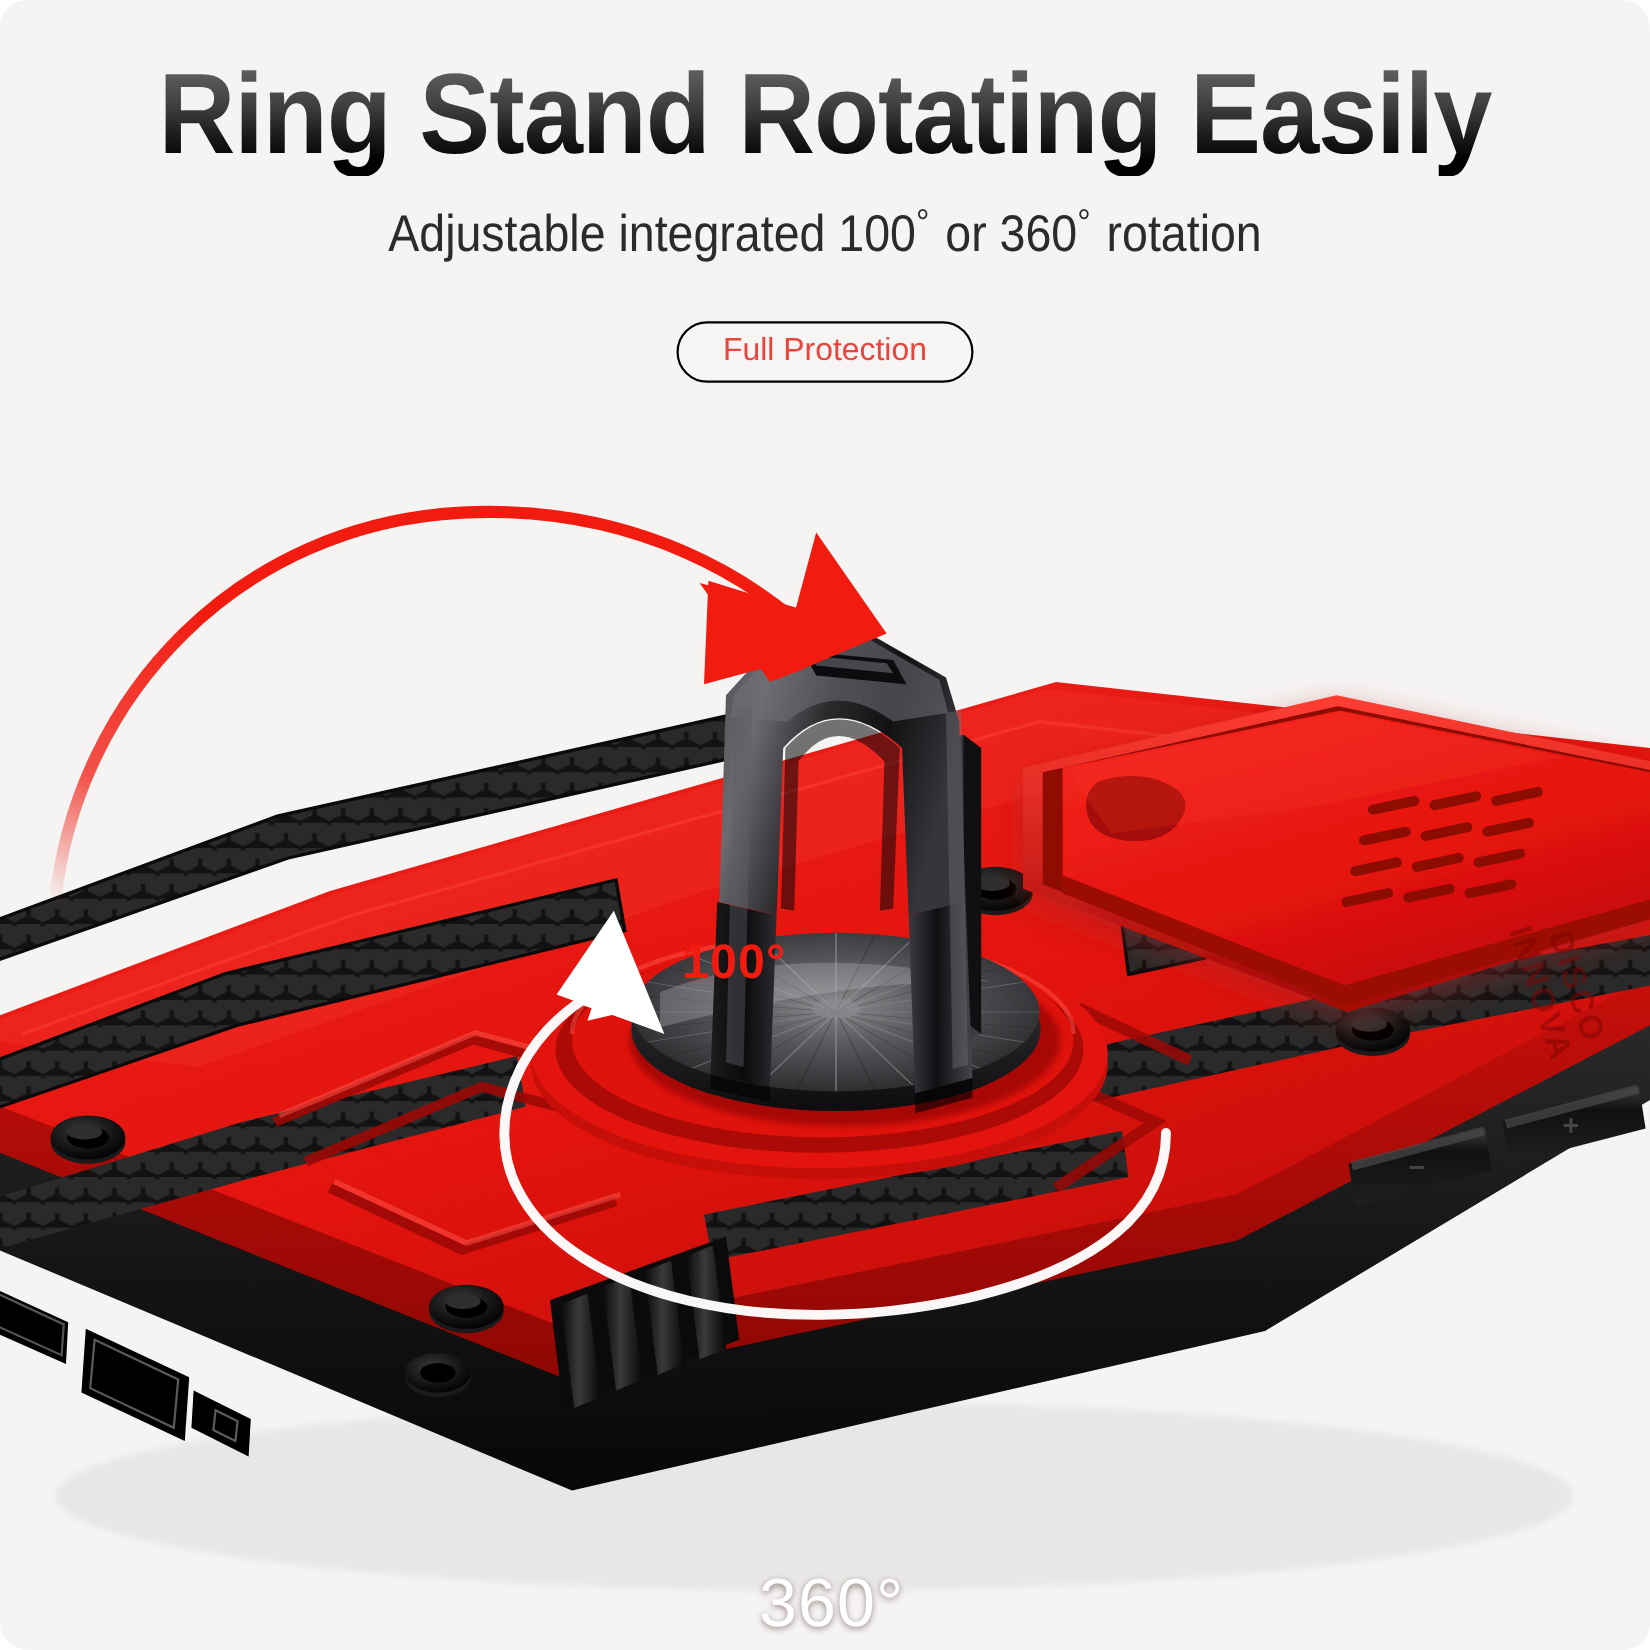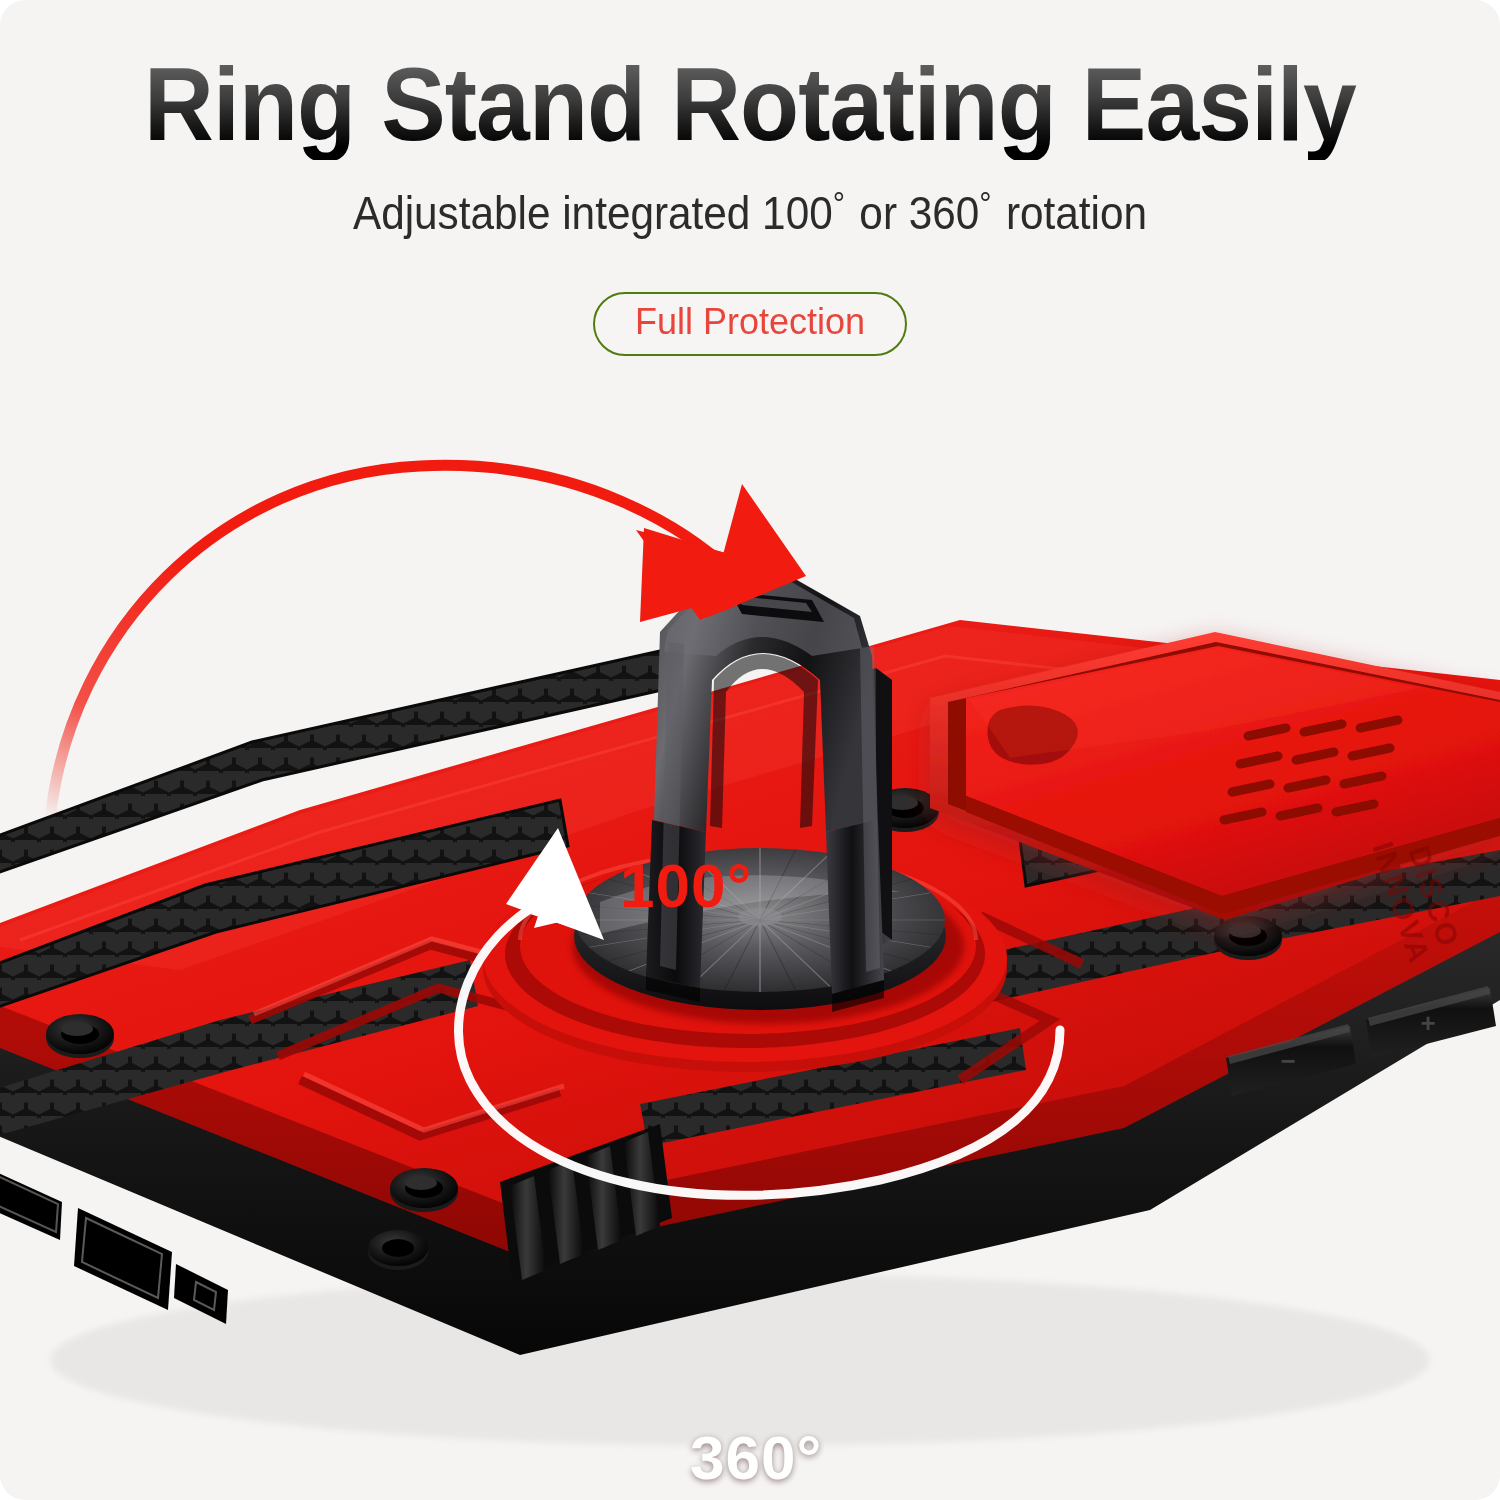--- a/index.html
+++ b/index.html
@@ -59,53 +59,53 @@
   #badge-wrap {
     position: absolute;
     top: 292px;
     left: 0;
     width: 1500px;
     text-align: center;
   }
   #badge {
     display: inline-block;
     padding: 9px 40px 13px 40px;
-    border: 2px solid #4d7c0f;
+    border: 2px solid #000000;
     border-radius: 40px;
     color: #e8453c;
-    font-size: 36px;
+    font-size: 29px;
     line-height: 1.05;
     background: #f7f5f4;
   }
 
   
   #stage {
     position: absolute;
     left: 0;
     top: 380px;
     width: 1500px;
     height: 1120px;
   }
   #stage svg { display: block; }
 
   .ann-100 {
     position: absolute;
     left: 620px;
     top: 470px;
-    font-size: 62px;
+    font-size: 44px;
     font-weight: bold;
     color: #f21b10;
     letter-spacing: 1px;
   }
   .ann-360 {
     position: absolute;
     left: 690px;
     top: 1042px;
     font-size: 62px;
-    font-weight: bold;
+    font-weight: normal;
     color: #ffffff;
     letter-spacing: 1px;
     text-shadow: 0 2px 6px rgba(40,0,0,.45);
   }
 </style>
 </head>
 <body>
 
 <div id="page" style="background: rgb(245, 244, 243); border-radius: 25px;">
 

